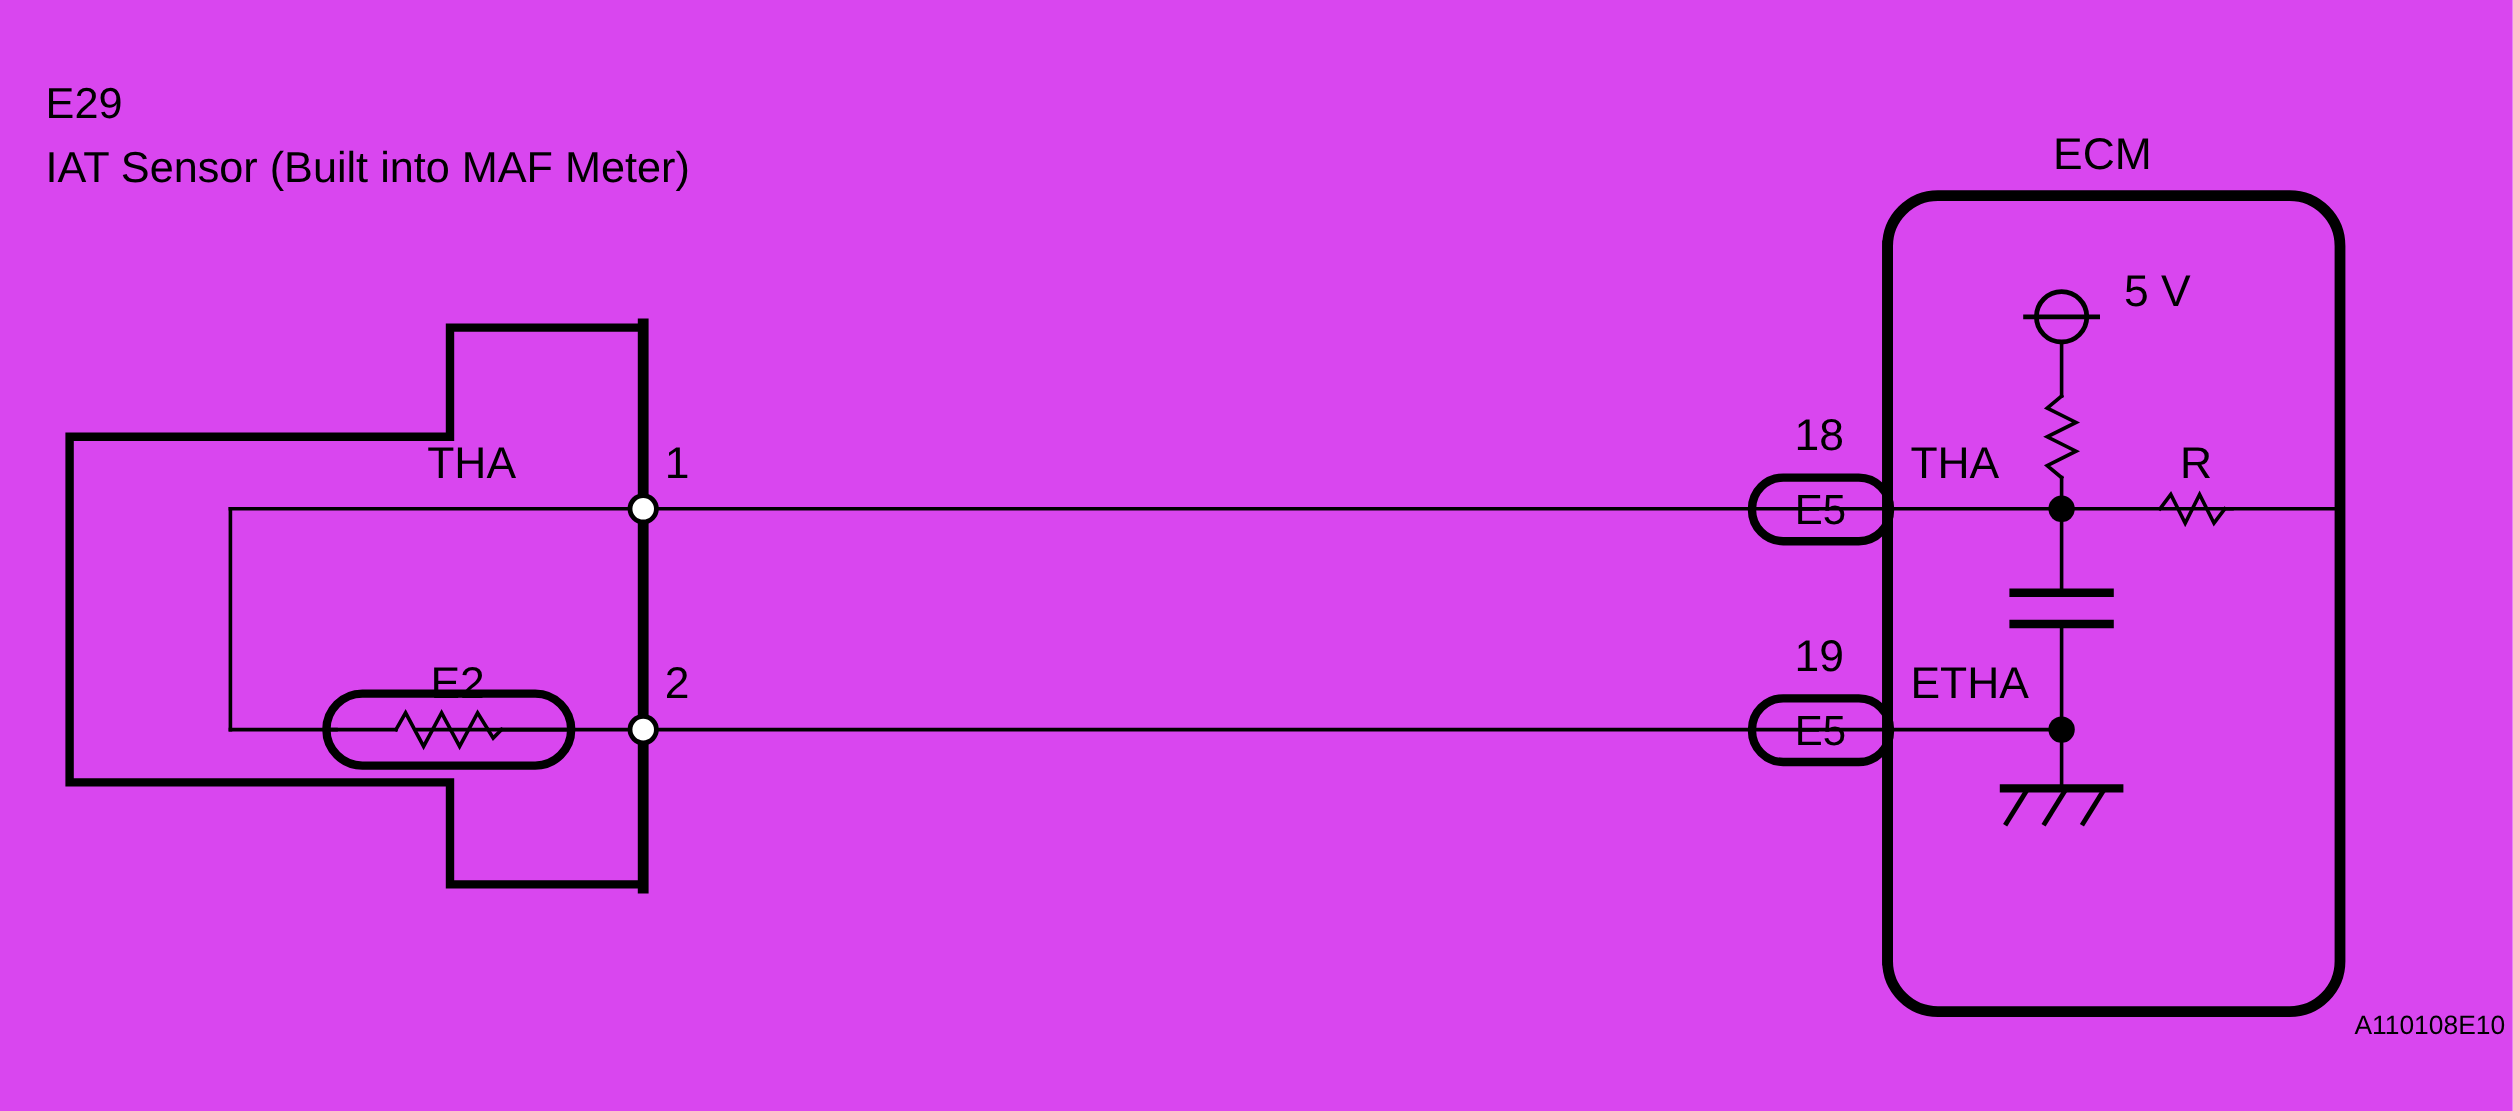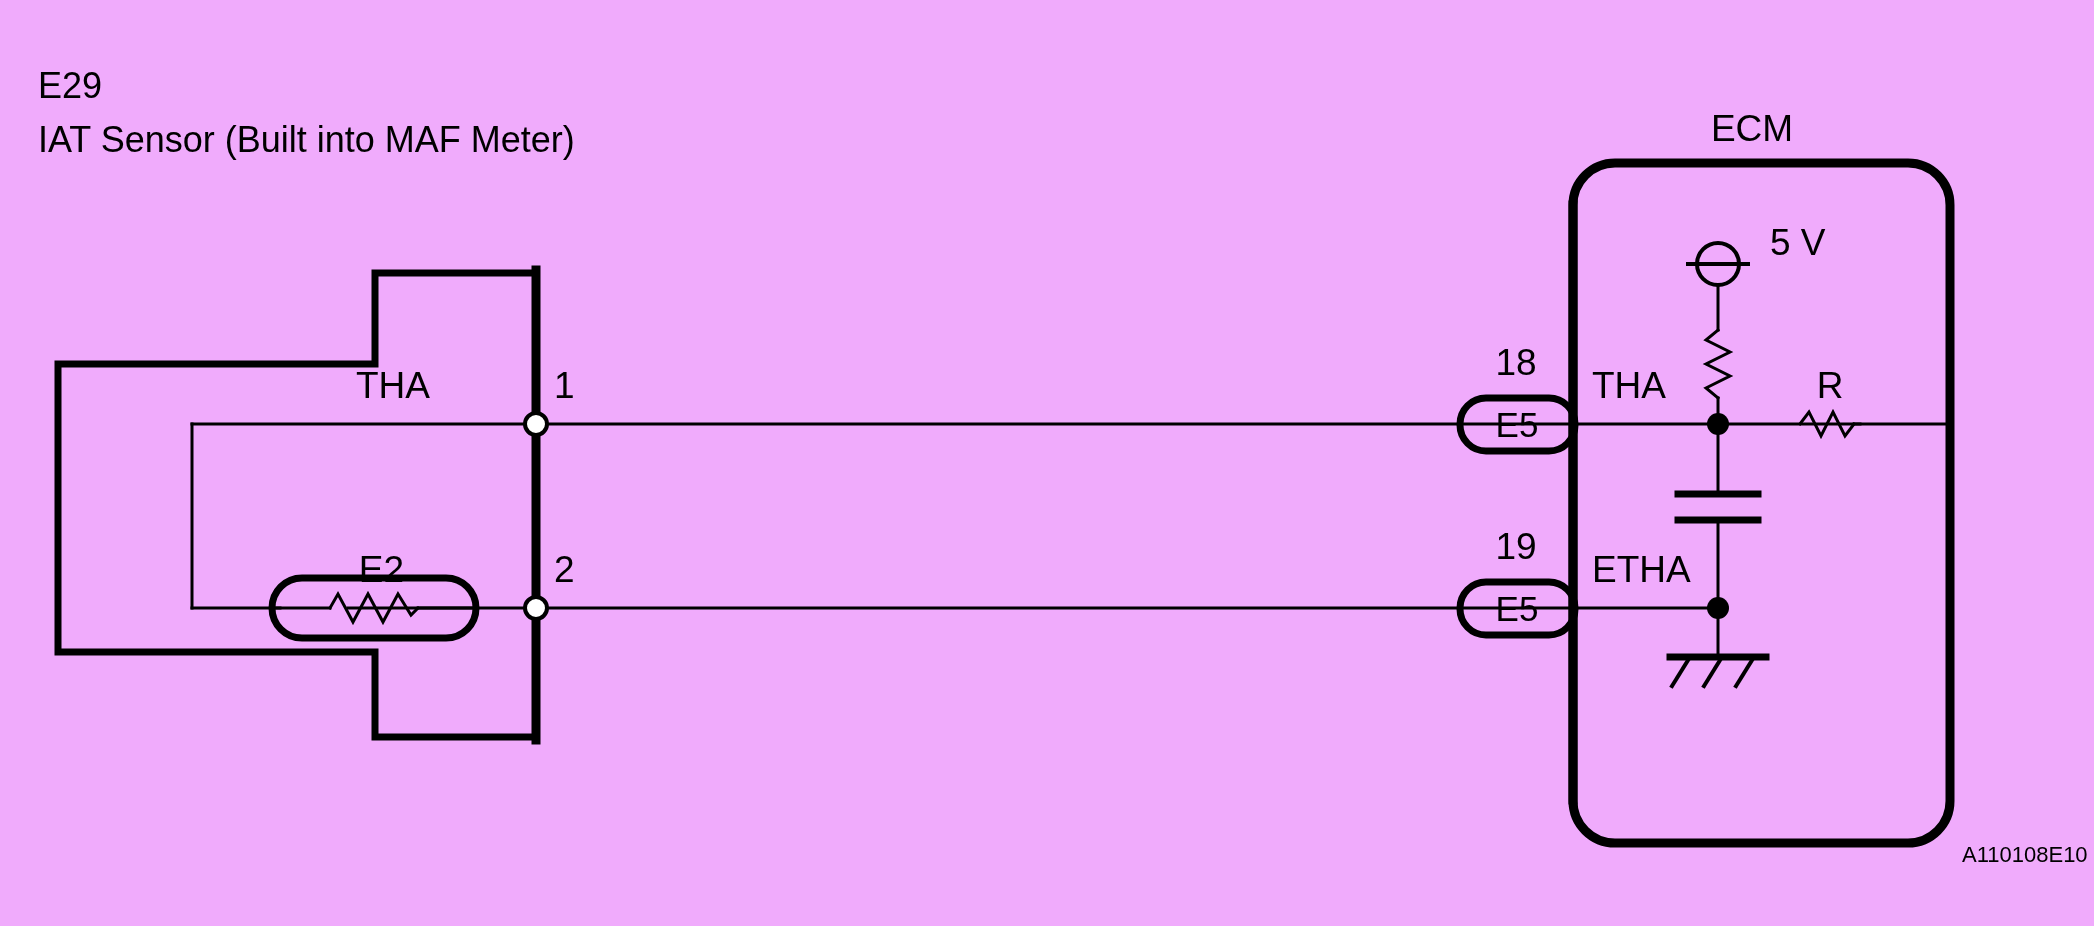--- a/index.html
+++ b/index.html
@@ -9,21 +9,21 @@
     background: #ffffff;
   }
   body {
     font-family: "Liberation Sans", sans-serif;
     color: #000000;
   }
   #page {
     position: relative;
     width: 2094px;
     height: 926px;
-    background: #f0abfc;
+    background: #d946ef;
     overflow: hidden;
   }
   #diagram {
     position: absolute;
     left: 0;
     top: 0;
     width: 2094px;
     height: 926px;
   }
   svg text {

